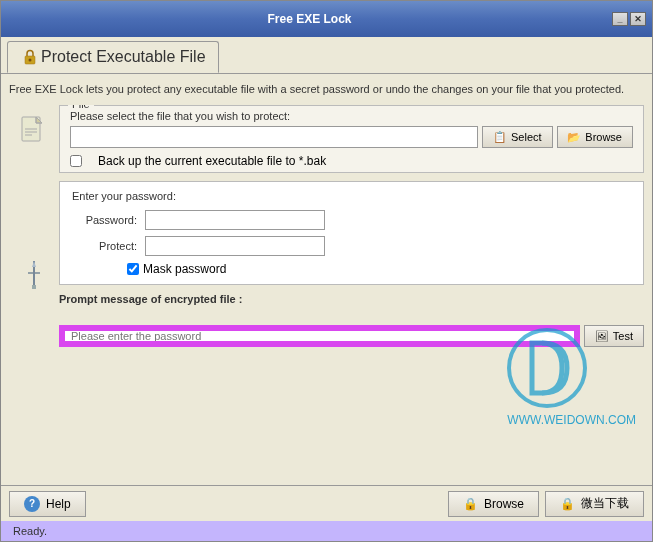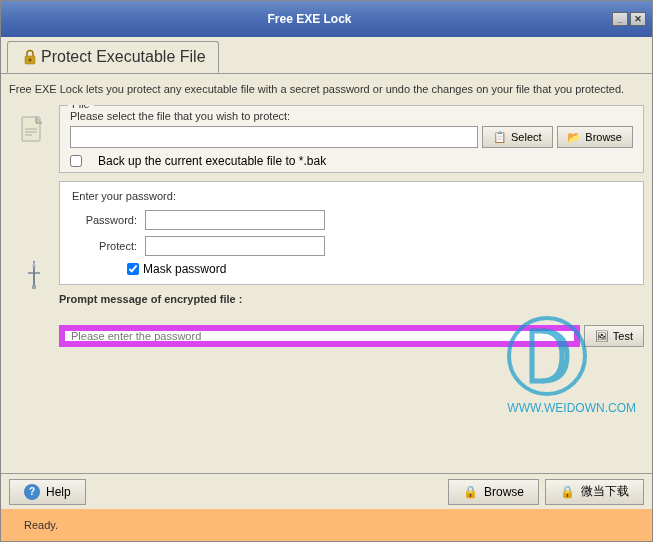--- a/index.html
+++ b/index.html
@@ -286,25 +286,25 @@
       height: 36px;
       background: #ece9d8;
       border-top: 1px solid #999;
       display: flex;
       align-items: center;
       padding: 0 8px;
       flex-shrink: 0;
     }
 
     .status-bar {
-      height: 32px;
-      background: #fdba74;
-      display: flex;
-      align-items: center;
-      padding: 0 23px;
+      height: 20px;
+      background: #c4b5fd;
+      display: flex;
+      align-items: center;
+      padding: 0 12px;
       font-size: 11px;
       color: #333;
       flex-shrink: 0;
     }
 
     .bottom-buttons {
       display: flex;
       align-items: center;
       gap: 6px;
       width: 100%;

